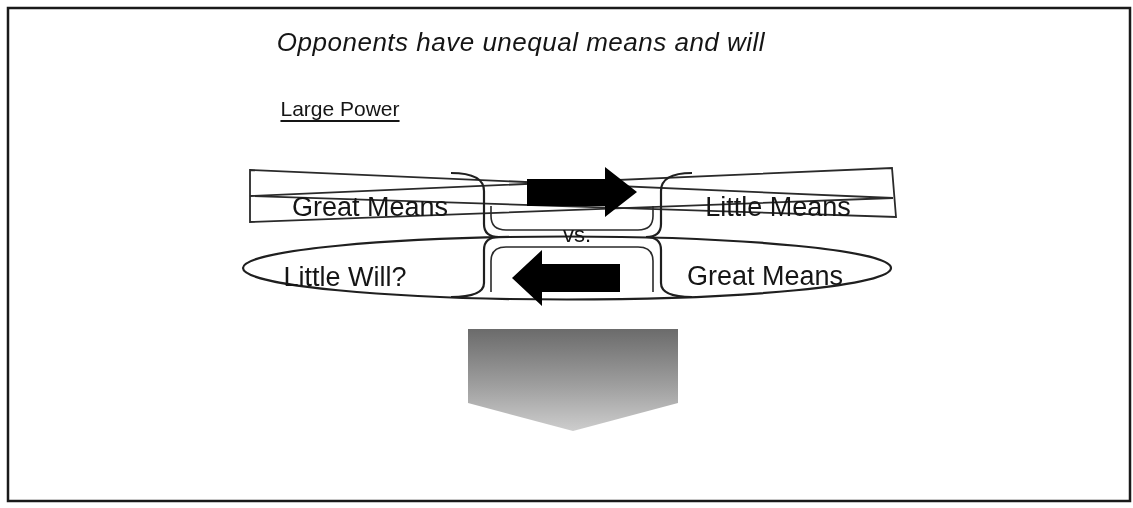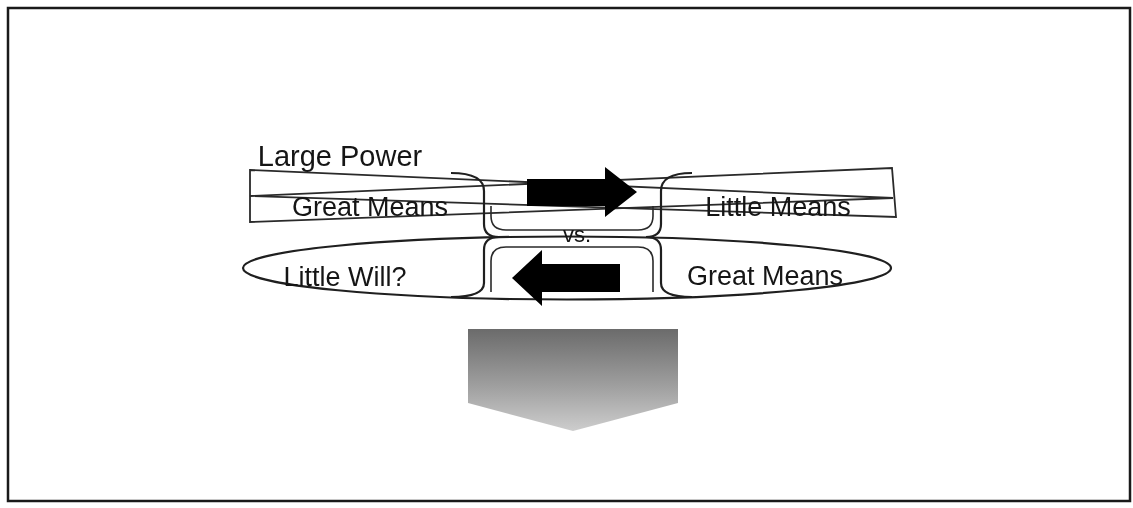--- a/index.html
+++ b/index.html
@@ -13,21 +13,21 @@
   }
   .shapes{position:absolute;left:0;top:0;width:1133px;height:508px;}
   .label{
     position:absolute;
     white-space:nowrap;
     transform:translateX(-50%);
     line-height:1;
     color:#151515;
   }
   .title{font-size:26px;font-style:italic;letter-spacing:.5px;}
-  .col-head{font-size:29px;text-decoration-thickness:2px;text-underline-offset:4px;margin-top:44px;}
+  .col-head{font-size:21px;text-decoration:underline;text-decoration-thickness:2px;text-underline-offset:4px;}
   .shape-label{font-size:27px;margin-top:8px;}
   .vs{font-size:22px;}
   .outcome{font-size:30px;letter-spacing:.5px;}
 </style>
 </head>
 <body>
 
 <div class="canvas">
 
   <svg class="shapes" viewBox="0 0 1133 508" xmlns="http://www.w3.org/2000/svg">
@@ -55,20 +55,21 @@
 
     <path d="M 692,173 Q 661,173 661,191 L 661,224 Q 661,237 646,237 Q 661,237 661,250 L 661,283 Q 661,297 692,297" fill="none" stroke="#1f1f1f" stroke-width="2.2"></path>
 
     <polygon points="527,179 605,179 605,167 637,192 605,217 605,206 527,206" fill="#000"></polygon>
 
     <polygon points="620,264 542,264 542,250 512,278 542,306 542,292 620,292" fill="#000"></polygon>
 
     <polygon points="468,329 678,329 678,403 573,431 468,403" fill="url(#downGrad)"></polygon>
   </svg>
 
+  <div class="label title" style="left:521px;top:29px;">Opponents have unequal means and will</div>
 
   <div class="label col-head" style="left:340px;top:98px;">Large Power</div>
 
 
   <div class="label shape-label" style="left:370px;top:186px;">Great Means</div>
 
   <div class="label shape-label" style="left:778px;top:186px;">Little Means</div>
 
   <div class="label vs" style="left:577px;top:224px;text-align:center;">vs.</div>
 

